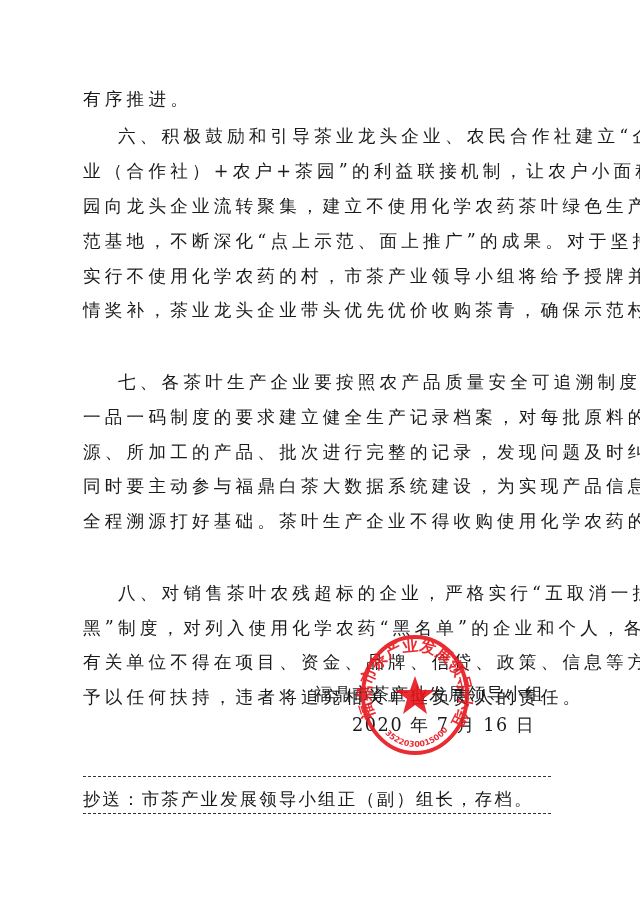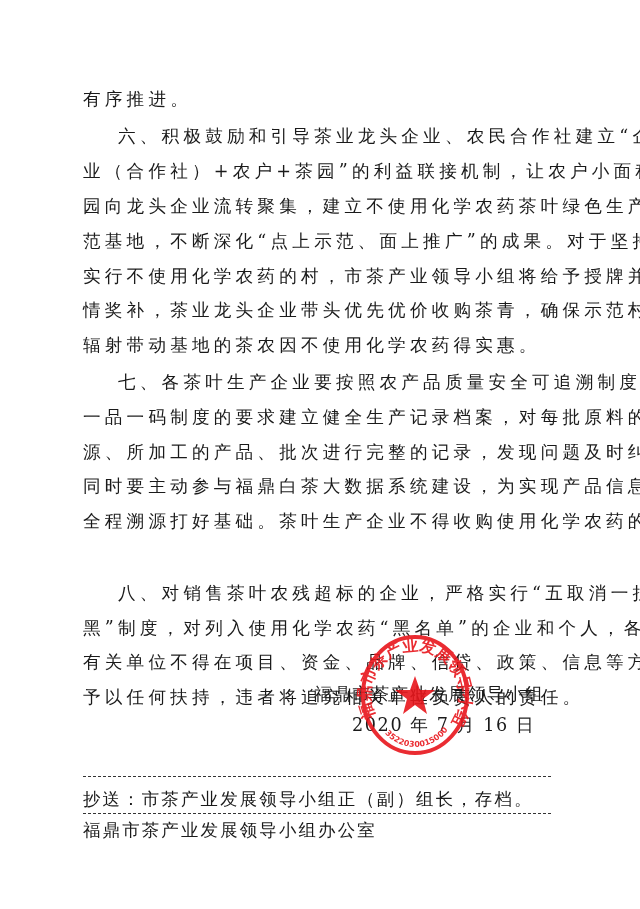--- a/index.html
+++ b/index.html
@@ -21,21 +21,20 @@
 <div class="page">
 
   <div class="line" style="top:89px">有序推进。</div>
 
   <div class="line indent" style="top:126px">六、积极鼓励和引导茶业龙头企业、农民合作社建立“企</div>
   <div class="line" style="top:161px">业（合作社）+农户+茶园”的利益联接机制，让农户小面积茶</div>
   <div class="line" style="top:196px">园向龙头企业流转聚集，建立不使用化学农药茶叶绿色生产示</div>
   <div class="line" style="top:231px">范基地，不断深化“点上示范、面上推广”的成果。对于坚持</div>
   <div class="line" style="top:266px">实行不使用化学农药的村，市茶产业领导小组将给予授牌并视</div>
   <div class="line" style="top:300px">情奖补，茶业龙头企业带头优先优价收购茶青，确保示范村和</div>
-  <div class="line" style="top:335px">辐射带动基地的茶农因不使用化学农药得实惠。</div>
 
   <div class="line indent" style="top:372px">七、各茶叶生产企业要按照农产品质量安全可追溯制度和</div>
   <div class="line" style="top:407px">一品一码制度的要求建立健全生产记录档案，对每批原料的来</div>
   <div class="line" style="top:442px">源、所加工的产品、批次进行完整的记录，发现问题及时纠正，</div>
   <div class="line" style="top:476px">同时要主动参与福鼎白茶大数据系统建设，为实现产品信息化</div>
   <div class="line" style="top:511px">全程溯源打好基础。茶叶生产企业不得收购使用化学农药的茶</div>
 
   <div class="line indent" style="top:583px">八、对销售茶叶农残超标的企业，严格实行“五取消一拉</div>
   <div class="line" style="top:618px">黑”制度，对列入使用化学农药“黑名单”的企业和个人，各</div>
   <div class="line" style="top:652px">有关单位不得在项目、资金、品牌、信贷、政策、信息等方面</div>
@@ -55,15 +54,14 @@
     </text>
     <polygon points="60,48 65,62 80,62 68,71 72,86 60,77 48,86 52,71 40,62 55,62" fill="#e8161c"></polygon>
     <text font-size="8" fill="#e8161c" font-family="DejaVu Sans, sans-serif" font-weight="bold">
       <textPath href="#arcb" startOffset="8%">3522030015000</textPath>
     </text>
   </svg>
 
   <div class="dashes" style="top:776px"></div>
   <div class="footer-line" style="top:787px">抄送：市茶产业发展领导小组正（副）组长，存档。</div>
   <div class="dashes" style="top:813px"></div>
-  <div class="footer-line" style="top:818px">福鼎市茶产业发展领导小组办公室</div>
 
 </div>
 
 </body></html>

